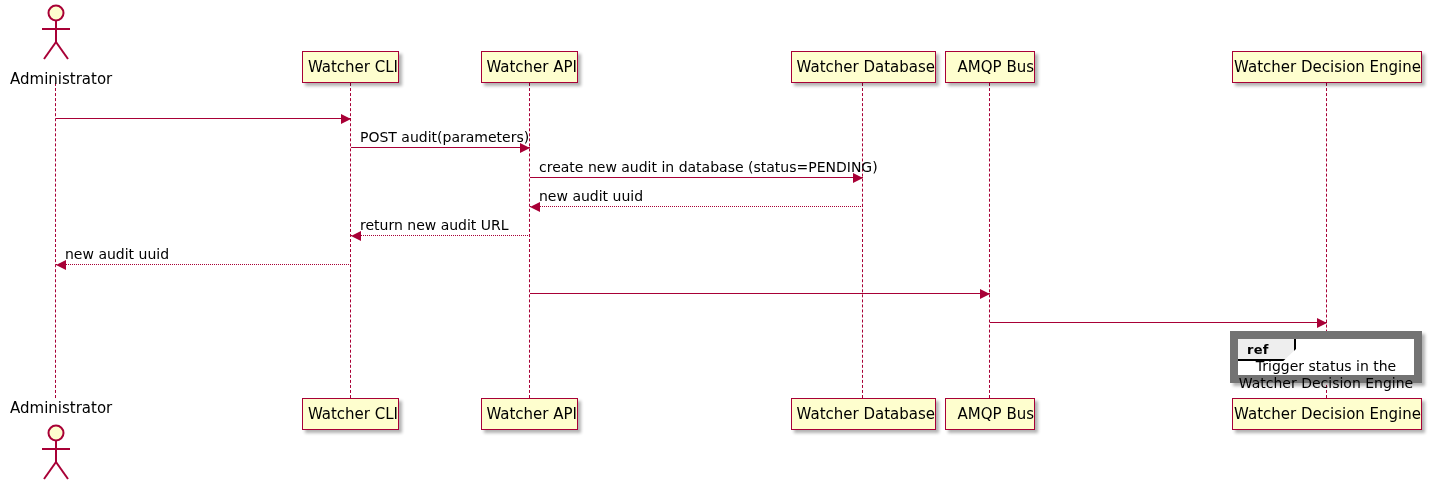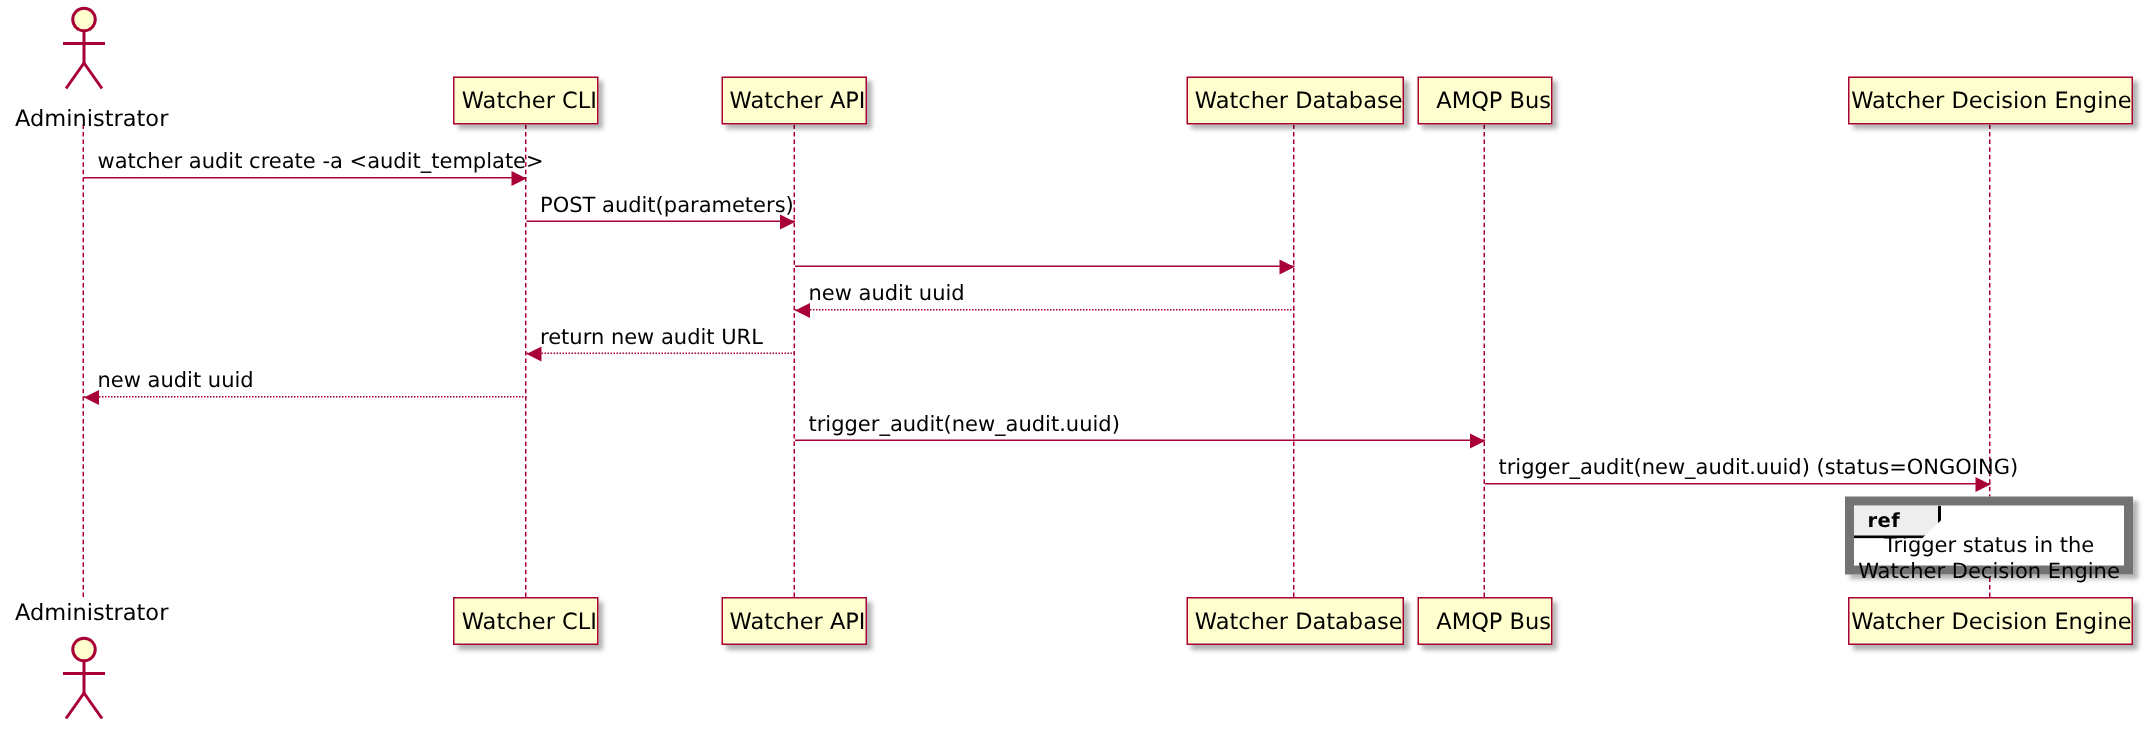--- a/index.html
+++ b/index.html
@@ -17,21 +17,21 @@
   .actor{position:absolute;width:56px;height:58px;}
   .actor-label{position:absolute;font-size:15px;color:#000;white-space:nowrap;text-align:right;}
 
   .msgline{position:absolute;height:0;border-top:1.6px solid #A80036;}
   .msgline.dotted{border-top:1.6px dotted #A80036;}
   .arrowhead{position:absolute;width:0;height:0;}
   .arrowhead.right{border-top:5px solid transparent;border-bottom:5px solid transparent;border-left:10px solid #A80036;}
   .arrowhead.left{border-top:5px solid transparent;border-bottom:5px solid transparent;border-right:10px solid #A80036;}
   .msglabel{position:absolute;font-size:14px;color:#000;white-space:nowrap;line-height:1;}
 
-  .refbox{position:absolute;background:#FFFFFF;border:6px solid #737373;
+  .refbox{position:absolute;background:#FFFFFF;border:8px solid #737373;
           box-shadow:3px 3px 3px rgba(0,0,0,0.30);box-sizing:border-box;}
   .reftab{position:absolute;left:0;top:0;height:20px;background:#EEEEEE;
           border-right:2px solid #000;border-bottom:2px solid #000;
           display:flex;align-items:center;
           -webkit-clip-path:polygon(0 0,100% 0,100% 45%,78% 100%,0 100%);
           clip-path:polygon(0 0,100% 0,100% 45%,78% 100%,0 100%);}
   .reftab span{font-size:13px;font-weight:bold;color:#000;padding-left:9px;letter-spacing:.3px;}
   .refbody{position:absolute;left:0;top:22px;width:100%;
            display:flex;flex-direction:column;align-items:center;justify-content:center;}
   .refbody div{font-size:14px;color:#000;white-space:nowrap;line-height:17px;}
@@ -91,41 +91,39 @@
       <span>AMQP Bus</span>
     </div>
     <div class="pbox" style="left: 1232px; top: 51px; width: 190px;">
       <span>Watcher Decision Engine</span>
     </div>
     <div class="pbox" style="left: 1232px; top: 398px; width: 190px;">
       <span>Watcher Decision Engine</span>
     </div>
     <div class="msgline" style="left: 56px; top: 118px; width: 295px;"></div>
     <div class="arrowhead right" style="left: 341px; top: 114px;"></div>
-    <div class="msglabel" style="left: 65px; top: 101px;">watcher audit create -a &lt;audit_template&gt;</div>
     <div class="msgline" style="left: 351px; top: 147px; width: 179px;"></div>
     <div class="arrowhead right" style="left: 520px; top: 143px;"></div>
     <div class="msglabel" style="left: 360px; top: 130px;">POST audit(parameters)</div>
     <div class="msgline" style="left: 530px; top: 177px; width: 333px;"></div>
     <div class="arrowhead right" style="left: 853px; top: 173px;"></div>
+    <div class="msglabel" style="left: 539px; top: 160px;">create new audit in database (status=PENDING)</div>
     <div class="msgline dotted" style="left: 530px; top: 206px; width: 333px;"></div>
     <div class="arrowhead left" style="left: 530px; top: 202px;"></div>
     <div class="msglabel" style="left: 539px; top: 189px;">new audit uuid</div>
     <div class="msgline dotted" style="left: 351px; top: 235px; width: 179px;"></div>
     <div class="arrowhead left" style="left: 351px; top: 231px;"></div>
     <div class="msglabel" style="left: 360px; top: 218px;">return new audit URL</div>
     <div class="msgline dotted" style="left: 56px; top: 264px; width: 295px;"></div>
     <div class="arrowhead left" style="left: 56px; top: 260px;"></div>
     <div class="msglabel" style="left: 65px; top: 247px;">new audit uuid</div>
     <div class="msgline" style="left: 530px; top: 293px; width: 460px;"></div>
     <div class="arrowhead right" style="left: 980px; top: 289px;"></div>
-    <div class="msglabel" style="left: 539px; top: 276px;">trigger_audit(new_audit.uuid)</div>
     <div class="msgline" style="left: 990px; top: 322px; width: 337px;"></div>
     <div class="arrowhead right" style="left: 1317px; top: 318px;"></div>
-    <div class="msglabel" style="left: 999px; top: 305px;">trigger_audit(new_audit.uuid) (status=ONGOING)</div>
     <div class="refbox" style="left: 1230px; top: 331px; width: 192px; height: 52px;">
       <div class="reftab" style="width: 56px;">
         <span>ref</span>
       </div>
       <div class="refbody" style="height: 28px;">
         <div>Trigger status in the</div>
         <div>Watcher Decision Engine</div>
       </div>
     </div>
   </div>

